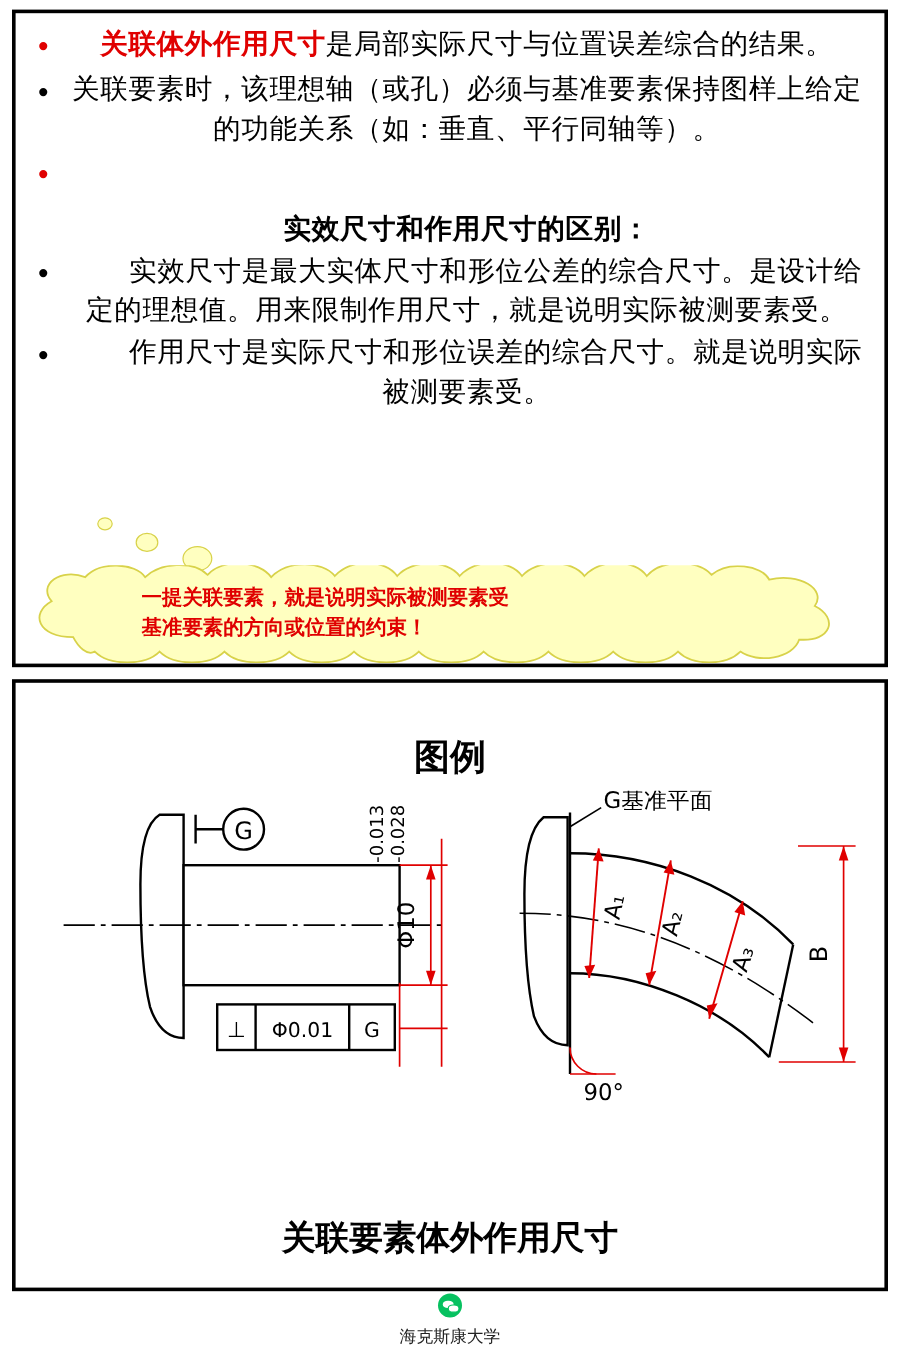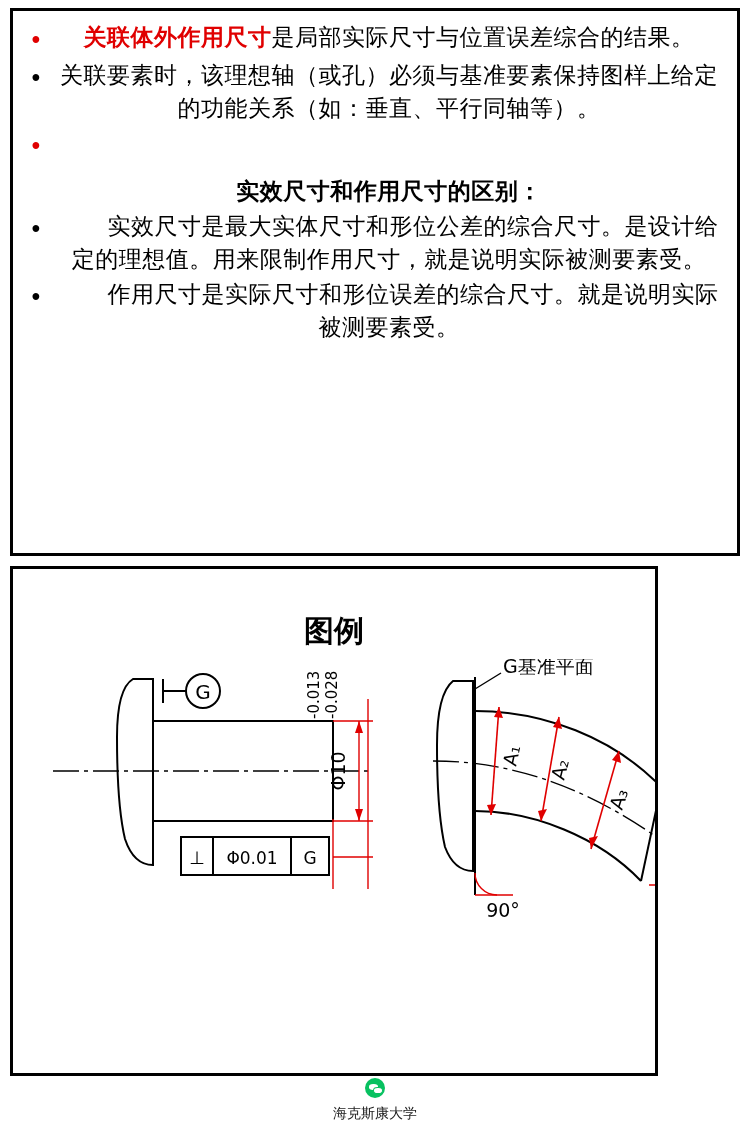--- a/index.html
+++ b/index.html
@@ -108,21 +108,21 @@
     font-weight: bold;
     font-family: "DejaVu Sans", sans-serif;
     z-index: 5;
   }
 
   
   .slide-bottom {
     position: absolute;
     left: 10px;
     top: 566px;
-    width: 648px;
+    width: 730px;
     height: 510px;
     border: 3px solid #000000;
     box-sizing: border-box;
     background: #ffffff;
     overflow: hidden;
   }
   .fig-title {
     position: absolute;
     left: 0;
     top: 42px;
@@ -234,20 +234,46 @@
         <div class="bullet-text indent2">实效尺寸是最大实体尺寸和形位公差的综合尺寸。是设计给定的理想值。用来限制作用尺寸，就是说明实际被测要素受。</div>
       </div>
 
       <div class="bullet-row">
         <div class="bullet-dot">•</div>
         <div class="bullet-text indent2">作用尺寸是实际尺寸和形位误差的综合尺寸。就是说明实际被测要素受。</div>
       </div>
 
     </div>
 
+    <div class="cloud-wrap">
+      <div class="cloud-small cloud-s1"></div>
+      <div class="cloud-small cloud-s2"></div>
+      <div class="cloud-small cloud-s3"></div>
+
+      <svg class="cloud-main" viewBox="0 0 700 82" preserveAspectRatio="none">
+        <path d="M40,60 C10,60 4,40 22,30 C10,16 30,2 50,10 C62,-4 92,-2 100,10
+                 C112,-2 140,-4 152,8 C165,-6 195,-4 205,10
+                 C218,-4 248,-4 258,9 C272,-6 300,-5 310,9
+                 C322,-5 352,-5 362,9 C376,-6 404,-5 414,9
+                 C426,-5 456,-5 466,9 C480,-6 508,-5 518,9
+                 C530,-5 560,-5 572,8 C586,-4 614,0 620,12
+                 C645,6 668,20 658,34 C678,44 672,64 645,62
+                 C640,78 610,82 596,72 C584,84 556,84 544,72
+                 C532,84 502,84 490,72 C478,84 448,84 436,72
+                 C424,84 394,84 382,72 C370,84 340,84 328,72
+                 C316,84 286,84 274,72 C262,84 232,84 220,72
+                 C208,84 178,84 166,72 C154,84 124,84 112,72
+                 C100,84 70,84 58,72 C52,76 44,68 40,60 Z" fill="#ffffc0" stroke="#d8d24a" stroke-width="1.5"></path>
+      </svg>
+
+      <div class="cloud-text">
+        <div>一提关联要素，就是说明实际被测要素受</div>
+        <div>基准要素的方向或位置的约束！</div>
+      </div>
+    </div>
 
   </div>
 
   <div class="slide-bottom">
 
     <div class="fig-title">图例</div>
 
     <svg class="drawing" viewBox="0 0 724 340">
 
       <path d="M120,20 C110,26 104,44 104,78 C104,120 106,155 112,180
@@ -318,20 +344,21 @@
       <line x1="690" y1="46" x2="690" y2="226" stroke="#e00000" stroke-width="1.4"></line>
       <polygon points="690,46 686,58 694,58" fill="#e00000"></polygon>
       <polygon points="690,226 686,214 694,214" fill="#e00000"></polygon>
       <text x="676" y="136" font-family="DejaVu Sans, sans-serif" font-size="20" text-anchor="middle" fill="#000000" transform="rotate(-90 676 136)">B</text>
 
       <line x1="462" y1="236" x2="500" y2="236" stroke="#e00000" stroke-width="1.4"></line>
       <path d="M462,214 A22,22 0 0 0 484,236" fill="none" stroke="#e00000" stroke-width="1.4"></path>
       <text x="490" y="258" font-family="DejaVu Sans, sans-serif" font-size="19" text-anchor="middle" fill="#000000">90°</text>
     </svg>
 
+    <div class="fig-caption">关联要素体外作用尺寸</div>
   </div>
 
   <div class="footer">
     <div class="footer-badge">
       <span class="wechat-icon"></span>
       <span class="footer-text">海克斯康大学</span>
     </div>
   </div>
 
 </div>

